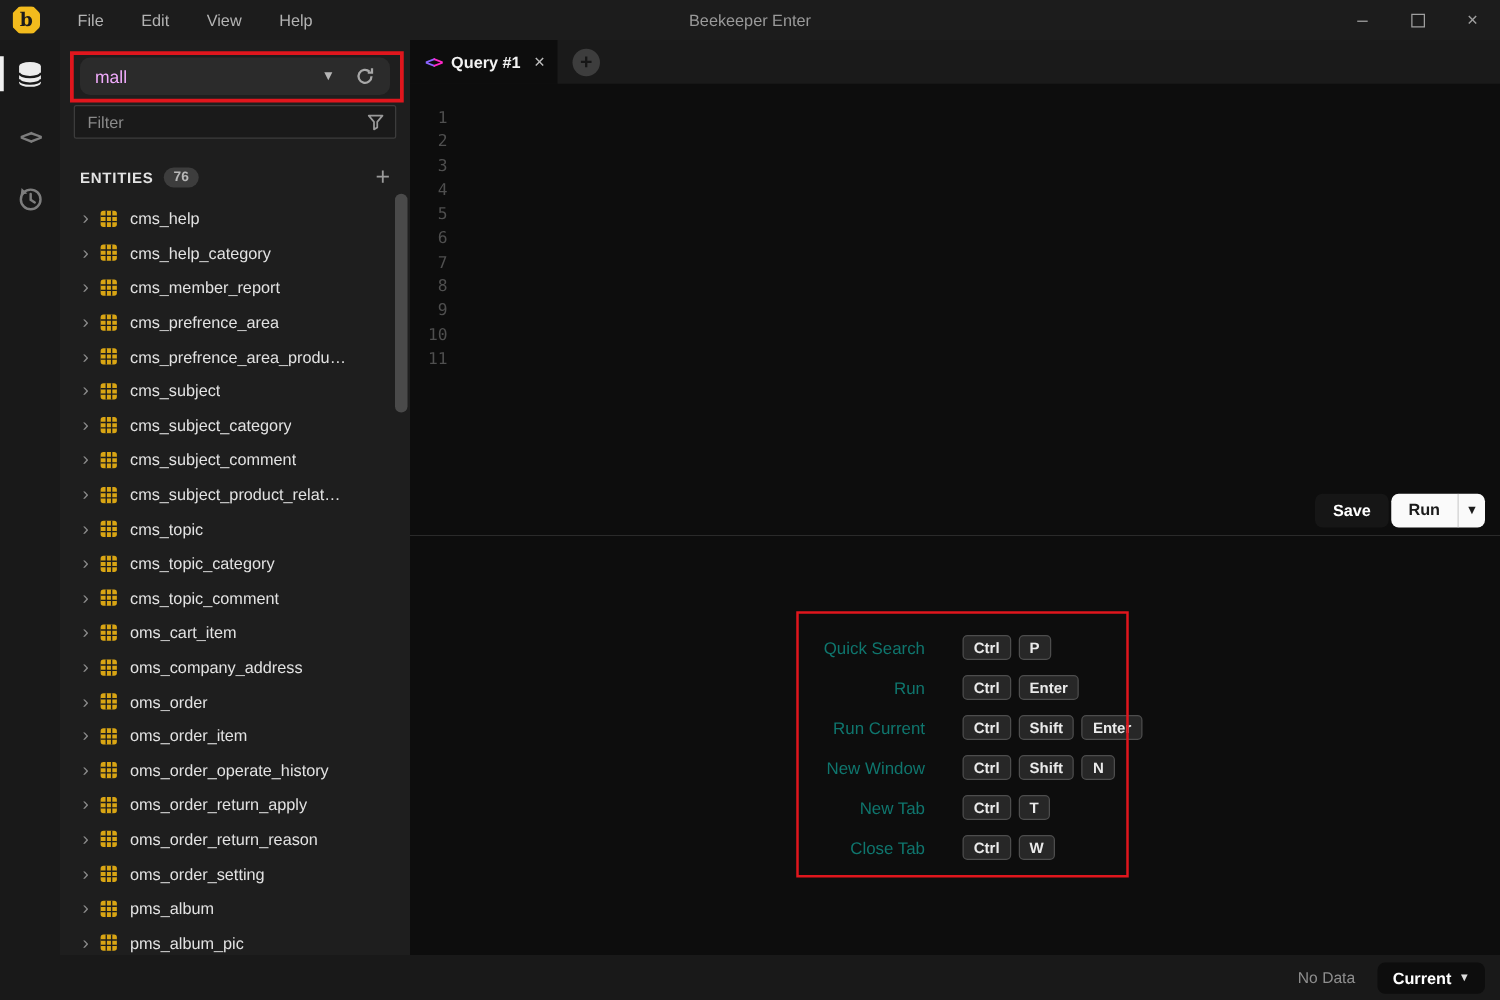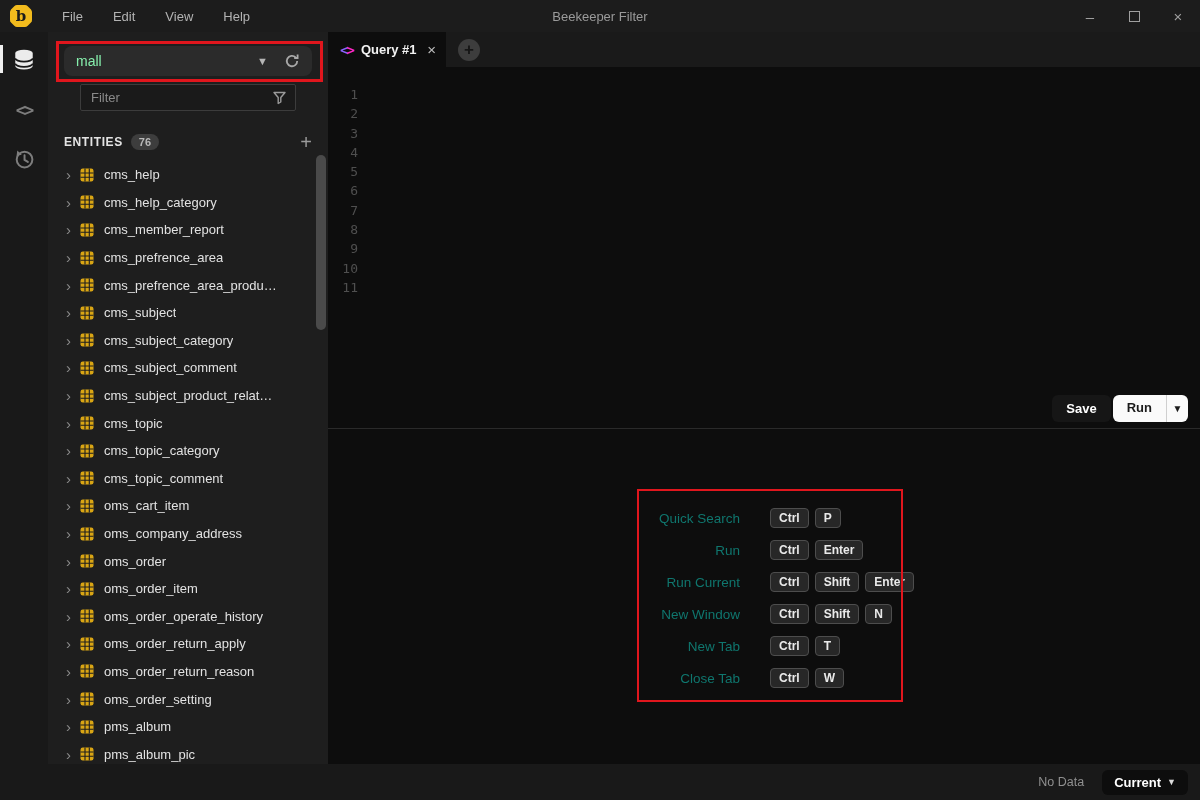--- a/index.html
+++ b/index.html
@@ -28,24 +28,24 @@
   .active-indicator { position:absolute; left:0; top:13px; width:3px; height:28px; background:#efefef; }
   .istrip-btn { width:48px; height:30px; display:flex; align-items:center; justify-content:center; }
   .istrip-btn.db { margin-top:13px; }
   .istrip-btn.code { margin-top:20px; color:#7d7d7d; font-family:"DejaVu Sans Mono", monospace; font-weight:bold; font-size:17px; letter-spacing:-2px; }
   .istrip-btn.hist { margin-top:19px; }
 
   
   .sidebar { width:280px; background:#1e1e1e; position:relative; overflow:hidden; }
   .db-select { margin:14px 16px 0; height:30px; background:#2b2b2b; border-radius:8px;
                display:flex; align-items:center; padding:0 12px; }
-  .db-select .val { color:#86efac; font-size:14px; }
+  .db-select .val { color:#f0abfc; font-size:14px; }
   .db-select .caret { margin-left:auto; color:#b5b5b5; font-size:11px; }
   .db-select .refresh { margin-left:16px; display:flex; }
-  .filter-box { margin:8px 32px 0; height:27px; border:1px solid #3c3c3c; border-radius:2px;
+  .filter-box { margin:8px 11px 0; height:27px; border:1px solid #3c3c3c; border-radius:2px;
                 display:flex; align-items:center; background:#1a1a1a; padding:0 8px 0 10px; }
   .filter-box input { flex:1; background:transparent; border:none; outline:none; color:#d5d5d5; font-size:13px; font-family:"Liberation Sans", sans-serif; }
   .filter-box input::placeholder { color:#8a8a8a; }
   .entities-header { margin:21px 16px 0; display:flex; align-items:center; }
   .entities-header .lbl { color:#e3e3e3; font-size:12px; font-weight:bold; letter-spacing:.6px; }
   .entities-header .badge { margin-left:8px; background:#3d3d3d; color:#b8b8b8; font-size:11px; font-weight:bold;
                             border-radius:9px; padding:2px 8px; }
   .entities-header .plus { margin-left:auto; color:#9a9a9a; font-size:20px; font-weight:300; line-height:1; }
   .entity-list { margin-top:9px; }
   .erow { height:27.6px; display:flex; align-items:center; padding-left:18px; white-space:nowrap; }
@@ -109,21 +109,21 @@
 <div class="titlebar">
   <div class="logo">
       <span>b</span>
     </div>
   <div class="menubar">
     <span class="menu-item">File</span>
     <span class="menu-item">Edit</span>
     <span class="menu-item">View</span>
     <span class="menu-item">Help</span>
   </div>
-  <div class="win-title">Beekeeper Filter</div>
+  <div class="win-title">Beekeeper Enter</div>
   <div class="win-controls">
     <div class="win-btn">–</div>
     <div class="win-btn">
         <span class="max-box"></span>
       </div>
     <div class="win-btn">×</div>
   </div>
 </div>
 
 <div class="app-body">

